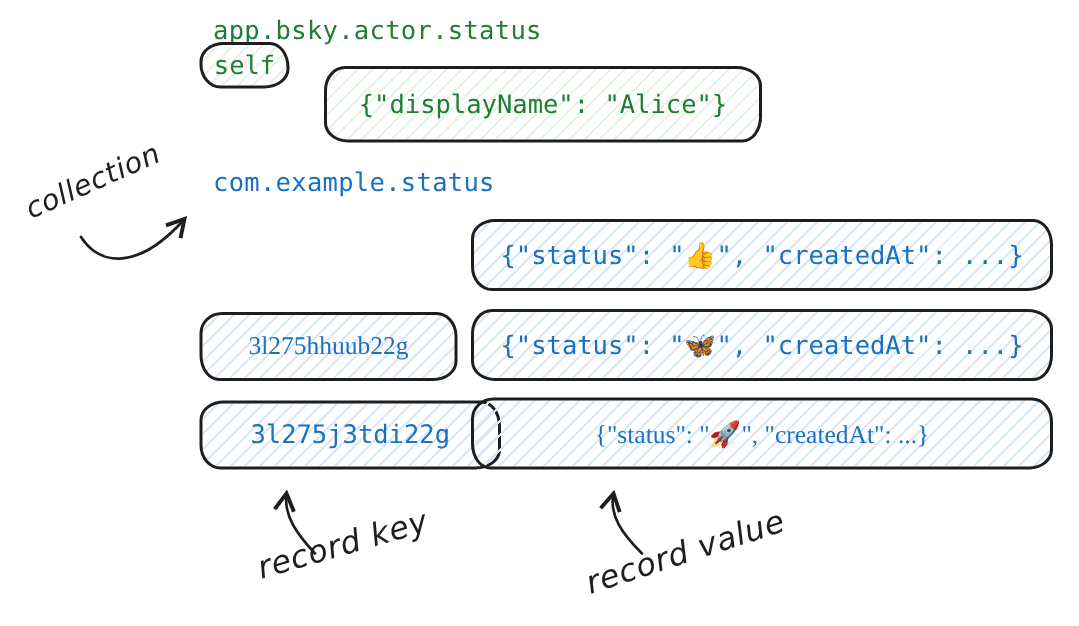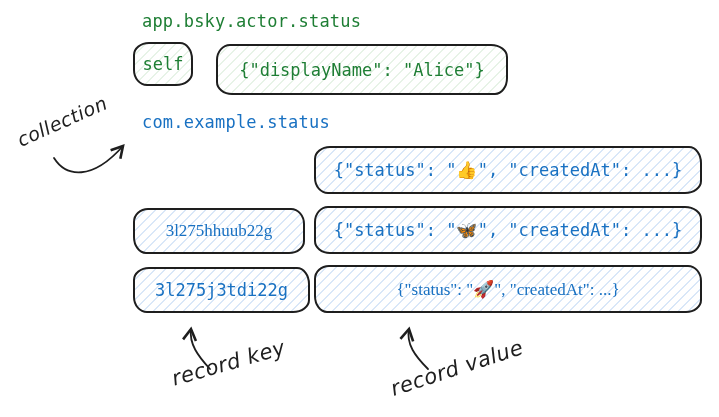--- a/index.html
+++ b/index.html
@@ -26,41 +26,41 @@
   .arrow{fill:none;stroke:var(--ink);stroke-width:1.8;stroke-linecap:round;}
   #ah path{stroke:var(--ink);}
 </style>
 </head>
 <body>
 
 <div class="canvas">
 
   <div class="nsid green-text" style="left:142px;top:11px">app.bsky.actor.status</div>
 
-  <div class="box green-box r1" style="left:133px;top:42px;width:60px;height:44px">
+  <div class="box green-box r1" style="left:133px;top:28px;width:60px;height:31px">
     <span>self</span>
   </div>
   <div class="box green-box r2" style="left:216px;top:44px;width:292px;height:51px">
     <span>{"displayName": "Alice"}</span>
   </div>
 
   <div class="nsid blue-text" style="left:142px;top:112px">com.example.status</div>
 
   <div class="box blue-box r1" style="left:314px;top:146px;width:388px;height:48px">
     <span>{"status": "👍", "createdAt": ...}</span>
   </div>
 
   <div class="box blue-box r3" style="left:133px;top:208px;width:172px;height:46px">
     <span>3l275hhuub22g</span>
   </div>
   <div class="box blue-box r2" style="left:314px;top:206px;width:388px;height:48px">
     <span>{"status": "🦋", "createdAt": ...}</span>
   </div>
 
-  <div class="box blue-box r1" style="left:133px;top:267px;width:177px;height:46px">
+  <div class="box blue-box r1" style="left:133px;top:267px;width:201px;height:46px">
     <span>3l275j3tdi22g</span>
   </div>
   <div class="box blue-box r3" style="left:314px;top:265px;width:388px;height:48px">
     <span>{"status": "🚀", "createdAt": ...}</span>
   </div>
 
   <div class="note note-collection">collection</div>
   <div class="note note-key">record key</div>
   <div class="note note-value">record value</div>
 

